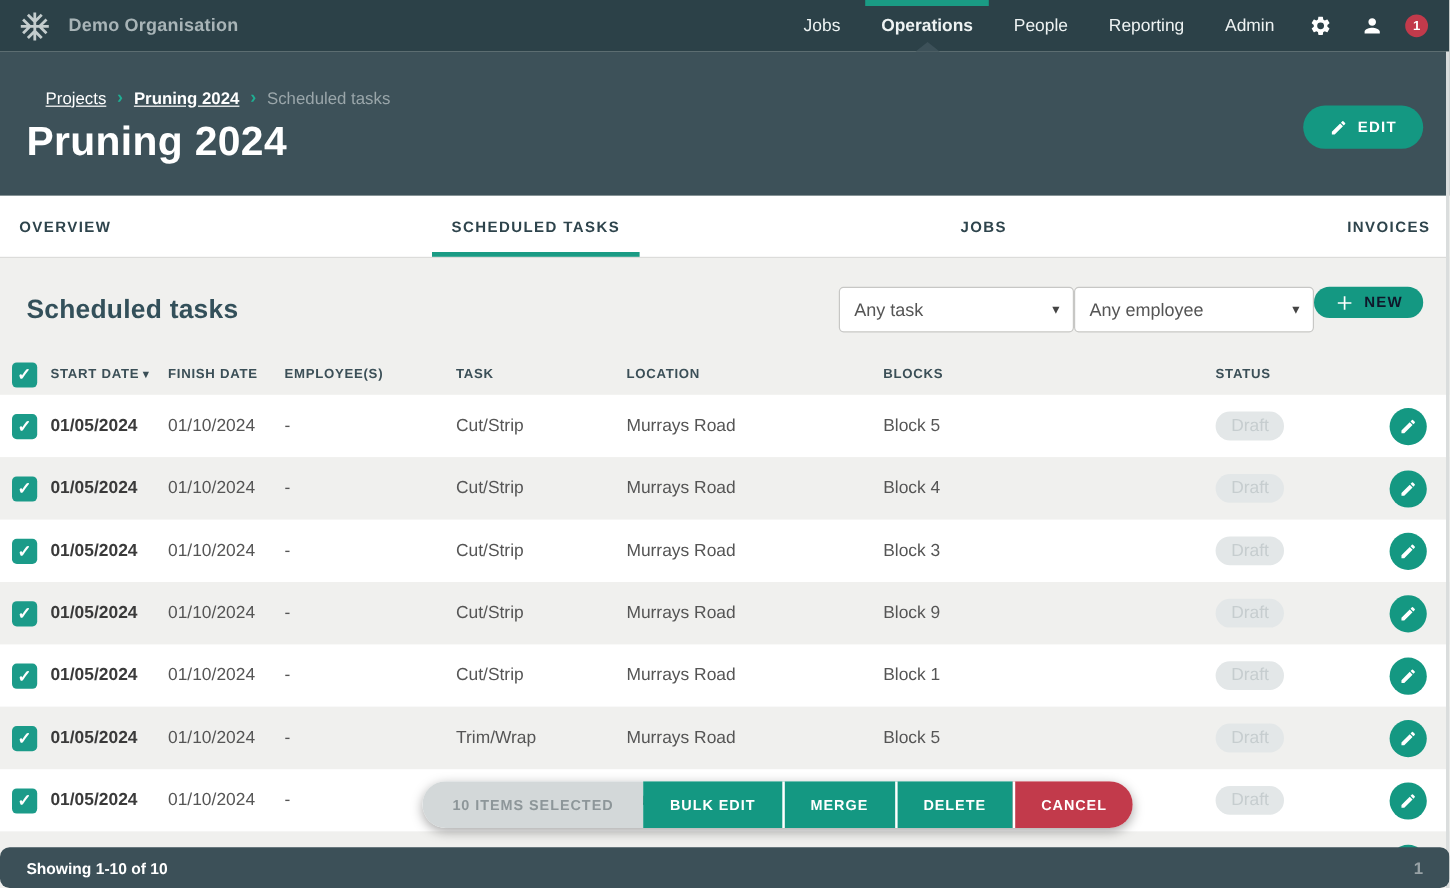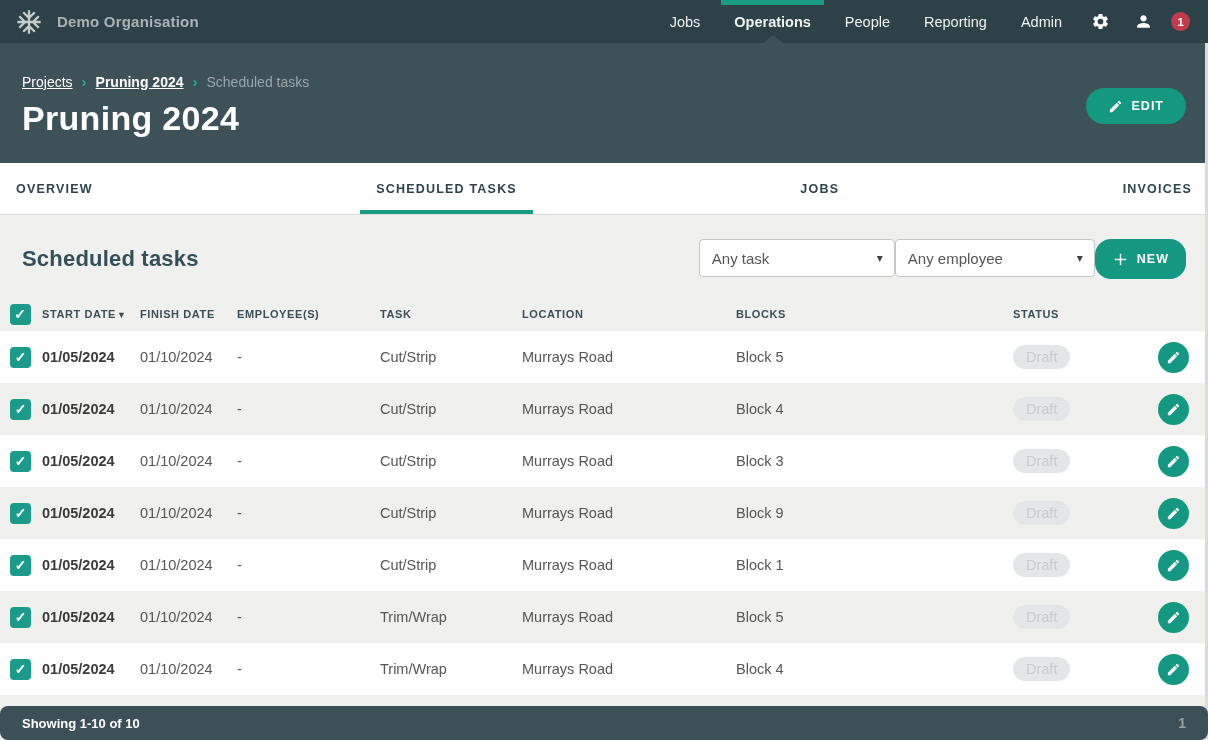--- a/index.html
+++ b/index.html
@@ -17,21 +17,21 @@
   .nav-item.active::before { content:""; position:absolute; top:0; left:4px; right:4px; height:5px; background:#1a9b84; }
   .nav-item.active::after { content:""; position:absolute; bottom:0; left:50%; transform:translateX(-50%);
        border-left:10px solid transparent; border-right:10px solid transparent; border-bottom:8px solid #3d5159; }
   .nav-icon { height:43px; display:flex; align-items:center; padding:0 12px; cursor:pointer; }
   .nav-icon svg { width:19px; height:19px; fill:#ffffff; }
   .notif-badge { width:19px; height:19px; border-radius:50%; background:#c23a4b; color:#fff; font-size:11px; font-weight:bold;
        display:flex; align-items:center; justify-content:center; margin-left:6px; }
 
   
   .hero { position:relative; height:120px; background:#3d5159; padding:30px 22px 0 22px; }
-  .breadcrumb { display:flex; align-items:center; font-size:14px; }
+  .breadcrumb { display:flex; align-items:center; font-size:14px;margin-left:16px; }
   .crumb-link { color:#ffffff; text-decoration:underline; cursor:pointer; }
   .crumb-link.bold { font-weight:bold; }
   .crumb-sep { color:#1fae93; font-weight:bold; margin:0 9px; font-size:15px; }
   .crumb-current { color:#9aa6aa; }
   .hero-title { color:#ffffff; font-size:34px; font-weight:800; letter-spacing:.3px; margin-top:9px; }
   .edit-btn { position:absolute; right:22px; top:45px; height:36px; padding:0 22px; border:none; border-radius:18px;
        background:#149882; color:#fff; font-weight:bold; font-size:12.5px; letter-spacing:1px;
        display:flex; align-items:center; gap:9px; cursor:pointer; font-family:inherit; }
   .edit-btn svg { width:15px; height:15px; fill:#ffffff; }
 
@@ -41,21 +41,21 @@
        letter-spacing:1.2px; color:#2e444c; cursor:pointer; }
   .tab.active::after { content:""; position:absolute; bottom:0; left:0; right:0; height:4px; background:#1a9b84; }
 
   
   .section-head { display:flex; align-items:center; padding:24px 22px 18px 22px; }
   .section-title { font-size:22px; font-weight:800; color:#33505a; letter-spacing:.2px; }
   .filters { margin-left:auto; display:flex; }
   .select { position:relative; width:196px; height:38px; background:#fff; border:1px solid #c7c7c5; border-radius:4px;
        display:flex; align-items:center; padding:0 28px 0 12px; font-size:15px; color:#555; cursor:pointer; }
   .select .caret { position:absolute; right:11px; color:#444; font-size:12px; }
-  .new-btn { height:40px; padding:0 17px; border:none; border-radius:16px; background:#149882; color:#ffffff;
+  .new-btn { height:26px; padding:0 17px; border:none; border-radius:16px; background:#149882; color:#0f172a;
        font-weight:bold; font-size:12.5px; letter-spacing:1px; display:flex; align-items:center; gap:8px; cursor:pointer; font-family:inherit; }
   .new-btn svg { width:17px; height:17px; fill:#ffffff; }
 
   
   .grid-row { display:grid; grid-template-columns:42px 98px 97px 143px 142px 214px 277px 145px 1fr; align-items:center; }
   .thead { height:34px; font-size:11px; font-weight:bold; letter-spacing:.6px; color:#3b4f57; }
   .thead .cell { text-transform:uppercase; }
   .sort-ind { font-size:9px; margin-left:1px; }
   .checkbox { width:21px; height:21px; margin-left:10px; border-radius:4px; background:#1b9b89; color:#fff;
        display:flex; align-items:center; justify-content:center; font-size:14px; font-weight:bold; cursor:pointer; }
@@ -314,20 +314,27 @@
       <span>Block 3</span>
       <span><span class="badge">Draft</span></span>
       <button class="row-edit">
         <svg viewBox="0 0 24 24">
             <path d="M3 17.25V21h3.75L17.81 9.94l-3.75-3.75L3 17.25zM20.71 7.04c.39-.39.39-1.02 0-1.41l-2.34-2.34a.9959.9959 0 0 0-1.41 0l-1.83 1.83 3.75 3.75 1.83-1.83z"></path>
           </svg>
       </button>
     </div>
   </div>
 
+  <div class="bulkbar">
+    <span class="bulk-count">10 ITEMS SELECTED</span>
+    <button class="bulk-btn">BULK EDIT</button>
+    <button class="bulk-btn">MERGE</button>
+    <button class="bulk-btn">DELETE</button>
+    <button class="bulk-btn bulk-cancel">CANCEL</button>
+  </div>
 
   <div class="footer">
     <span class="footer-text">Showing 1-10 of 10</span>
     <span class="footer-page">1</span>
   </div>
 
   <div class="scroll-strip"></div>
 
 </div>
 

